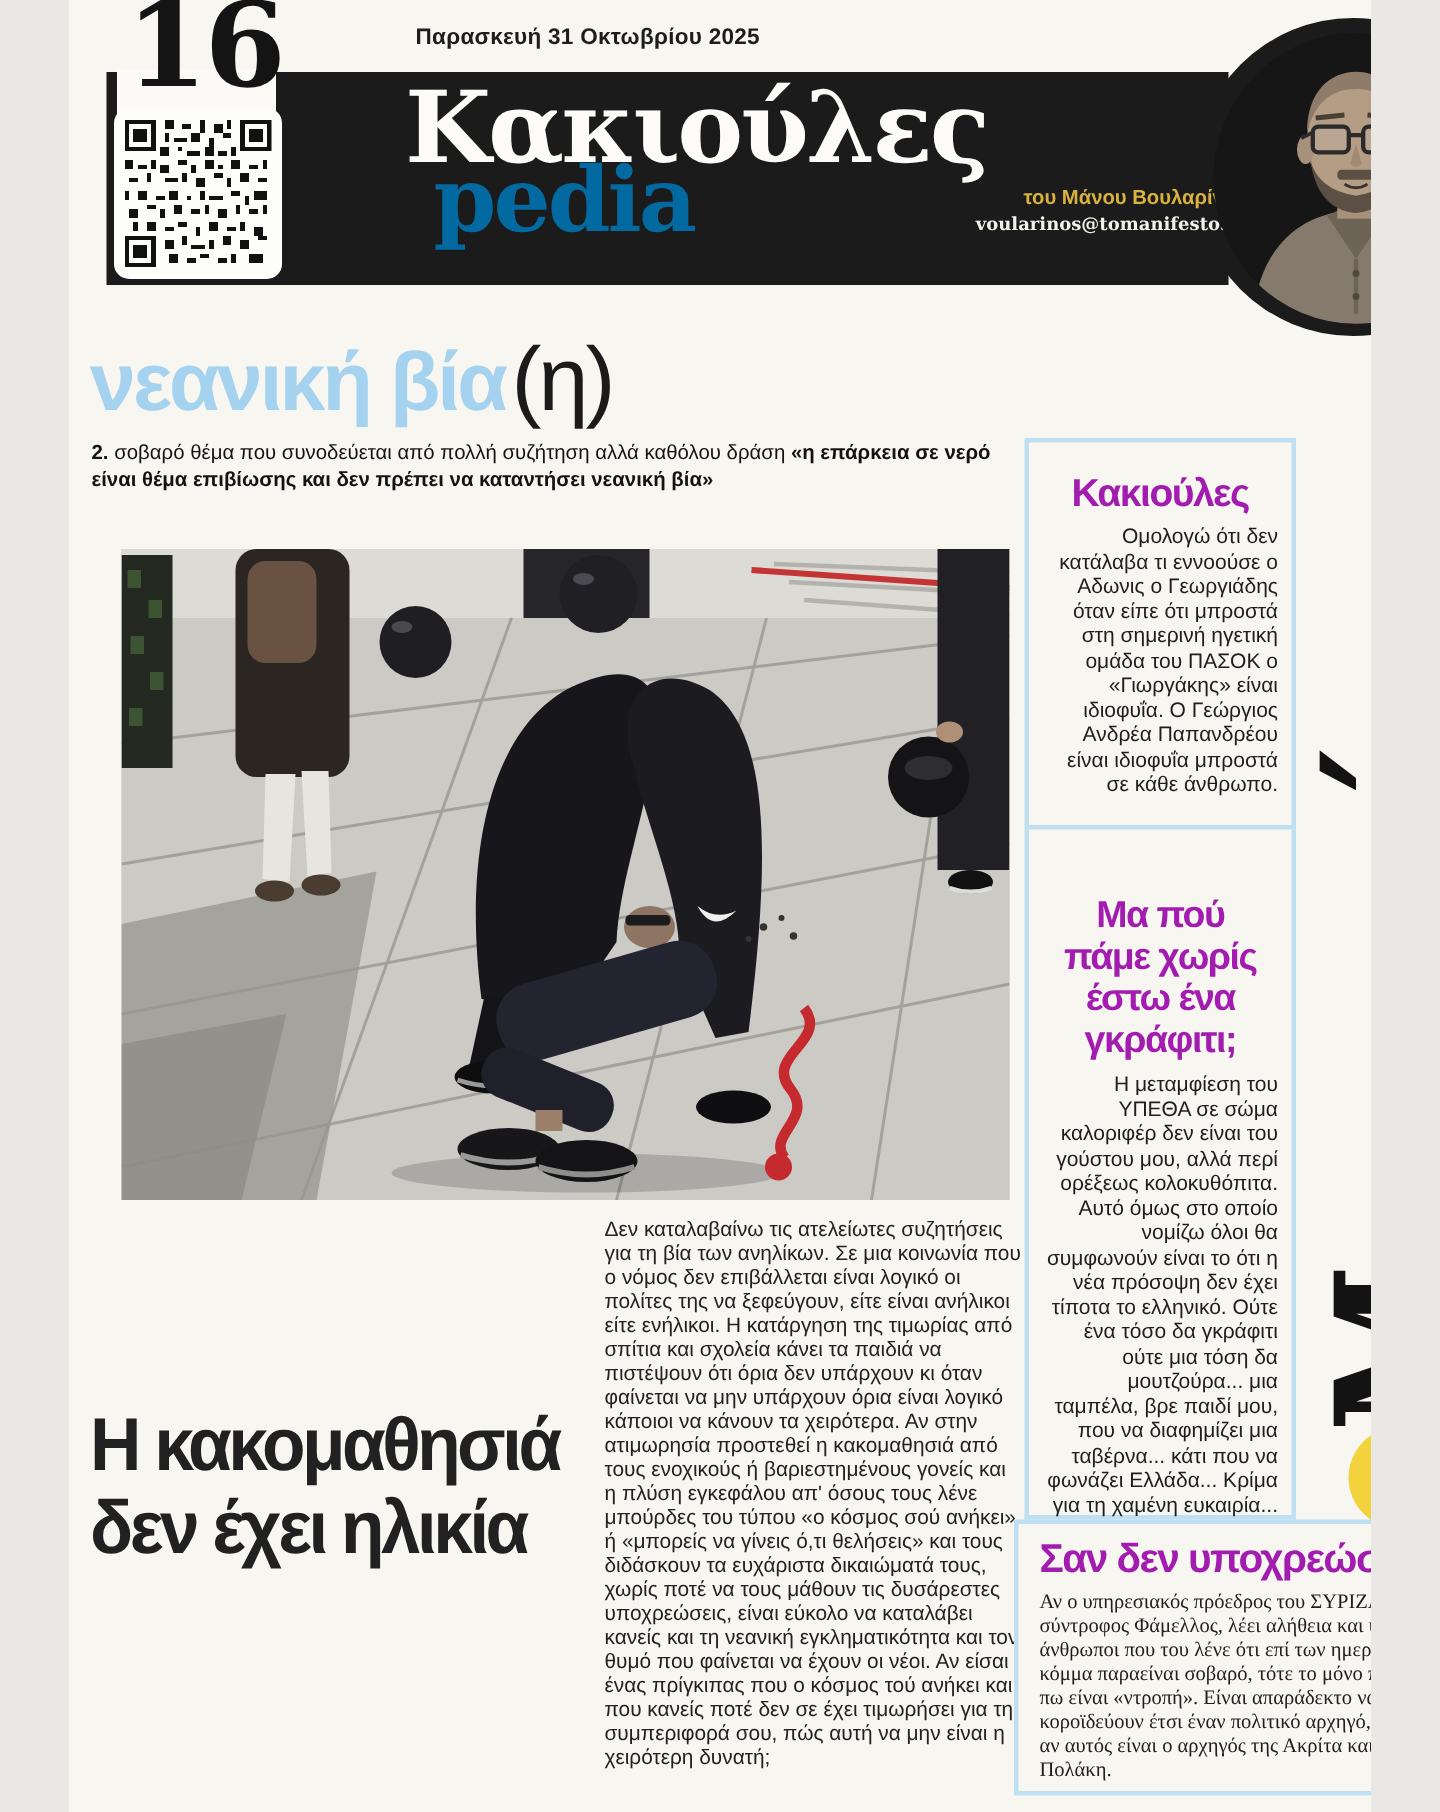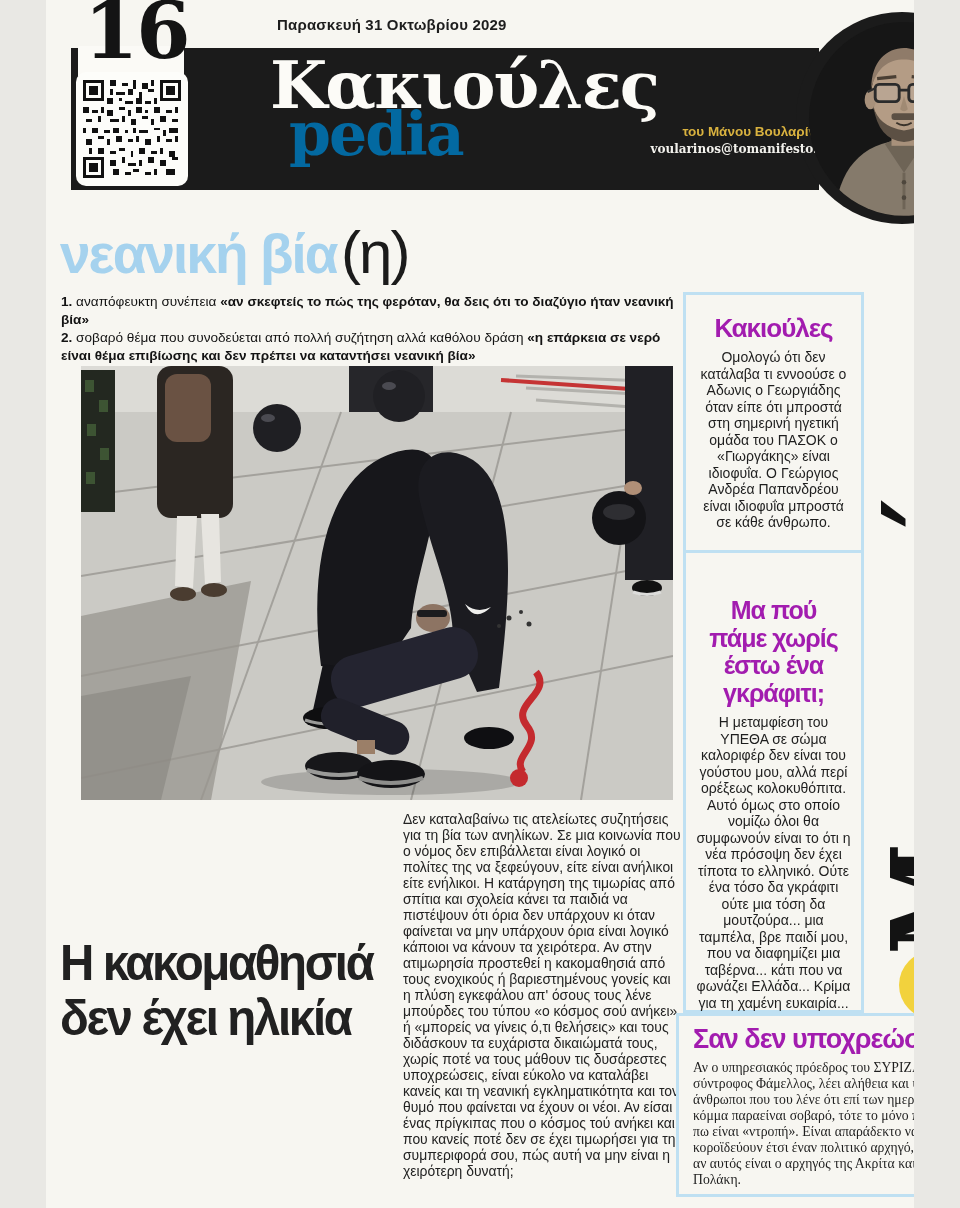--- a/index.html
+++ b/index.html
@@ -43,21 +43,21 @@
 
   
   .sbox{position:absolute;box-sizing:border-box;border:3px solid #bfe0f2;background:transparent;}
   .box1{left:637px;top:292px;width:181px;height:261px;}
   .box2{left:637px;top:553px;width:181px;height:460px;border-top:none;}
   .box3{left:630px;top:1013px;width:318px;height:184px;}
   .sbox h3{margin:0;font-weight:800;color:#a21caf;letter-spacing:-1px;}
   .box1 h3{margin-top:20px;text-align:center;font-size:26px;line-height:1.05;}
   .box2 h3{margin-top:44px;text-align:center;font-size:25px;line-height:1.1;padding:0 16px;}
   .box3 h3{margin:10px 14px 0;font-size:27px;line-height:1;}
-  .sbody{font-size:14px;line-height:1.18;color:#1e1e1e;text-align:center;padding:7px 9px 0;}
+  .sbody{font-size:14px;line-height:1.18;color:#1e1e1e;text-align:right;padding:7px 9px 0;}
   .box3 .sbody{text-align:left;font-size:13.7px;line-height:1.17;padding:7px 14px 0;font-family:Liberation Serif, serif;}
 
   
   .vlogo{position:absolute;left:836px;top:270px;width:124px;height:694px;z-index:2;}
   .ycircle{position:absolute;left:853px;top:951px;width:68px;height:68px;border-radius:50%;background:#f2d23d;z-index:3;}
   .blue-tick{position:absolute;left:951px;top:292px;width:5px;height:56px;background:#a8d3ee;}
 </style>
 </head>
 <body>
 
@@ -157,21 +157,21 @@
         <rect x="10" y="30" width="2" height="2"></rect>
           <rect x="14" y="31" width="2" height="1"></rect>
           <rect x="17" y="30" width="2" height="1"></rect>
           <rect x="21" y="31" width="2" height="1"></rect>
           <rect x="24" y="30" width="1" height="2"></rect>
           <rect x="28" y="30" width="3" height="2"></rect>
       </g>
     </svg>
   </div>
 
-  <div class="date">Παρασκευή 31 Οκτωβρίου 2029</div>
+  <div class="date">Παρασκευή 31 Οκτωβρίου 2025</div>
 
   <div class="masthead-title">Κακιούλες</div>
   <div class="masthead-sub">pedia</div>
 
   <div class="byline-wrap">
     <div class="byline">του Μάνου Βουλαρίνου</div>
     <div class="email">voularinos@tomanifesto.gr</div>
   </div>
 
   <div class="portrait">
@@ -207,21 +207,20 @@
       </g>
     </svg>
   </div>
 
   <div class="term-row">
     <span class="term">νεανική βία</span>
     <span class="gender">(η)</span>
   </div>
 
   <div class="defs">
-    <div><b>1.</b><span> αναπόφευκτη συνέπεια </span><b>«αν σκεφτείς το πώς της φερόταν, θα δεις ότι το διαζύγιο ήταν νεανική βία»</b></div>
     <div><b>2.</b><span> σοβαρό θέμα που συνοδεύεται από πολλή συζήτηση αλλά καθόλου δράση </span><b>«η επάρκεια σε νερό είναι θέμα επιβίωσης και δεν πρέπει να καταντήσει νεανική βία»</b></div>
   </div>
 
   <div class="photo">
     <svg viewBox="0 0 592 434" preserveAspectRatio="none">
       <rect width="592" height="434" fill="#cbcac5"></rect>
       <rect x="0" y="0" width="592" height="46" fill="#dcdbd6"></rect>
       <g stroke="#b3b2ad" stroke-width="3">
         <line x1="435" y1="10" x2="592" y2="16"></line>
           <line x1="445" y1="22" x2="592" y2="30"></line>

